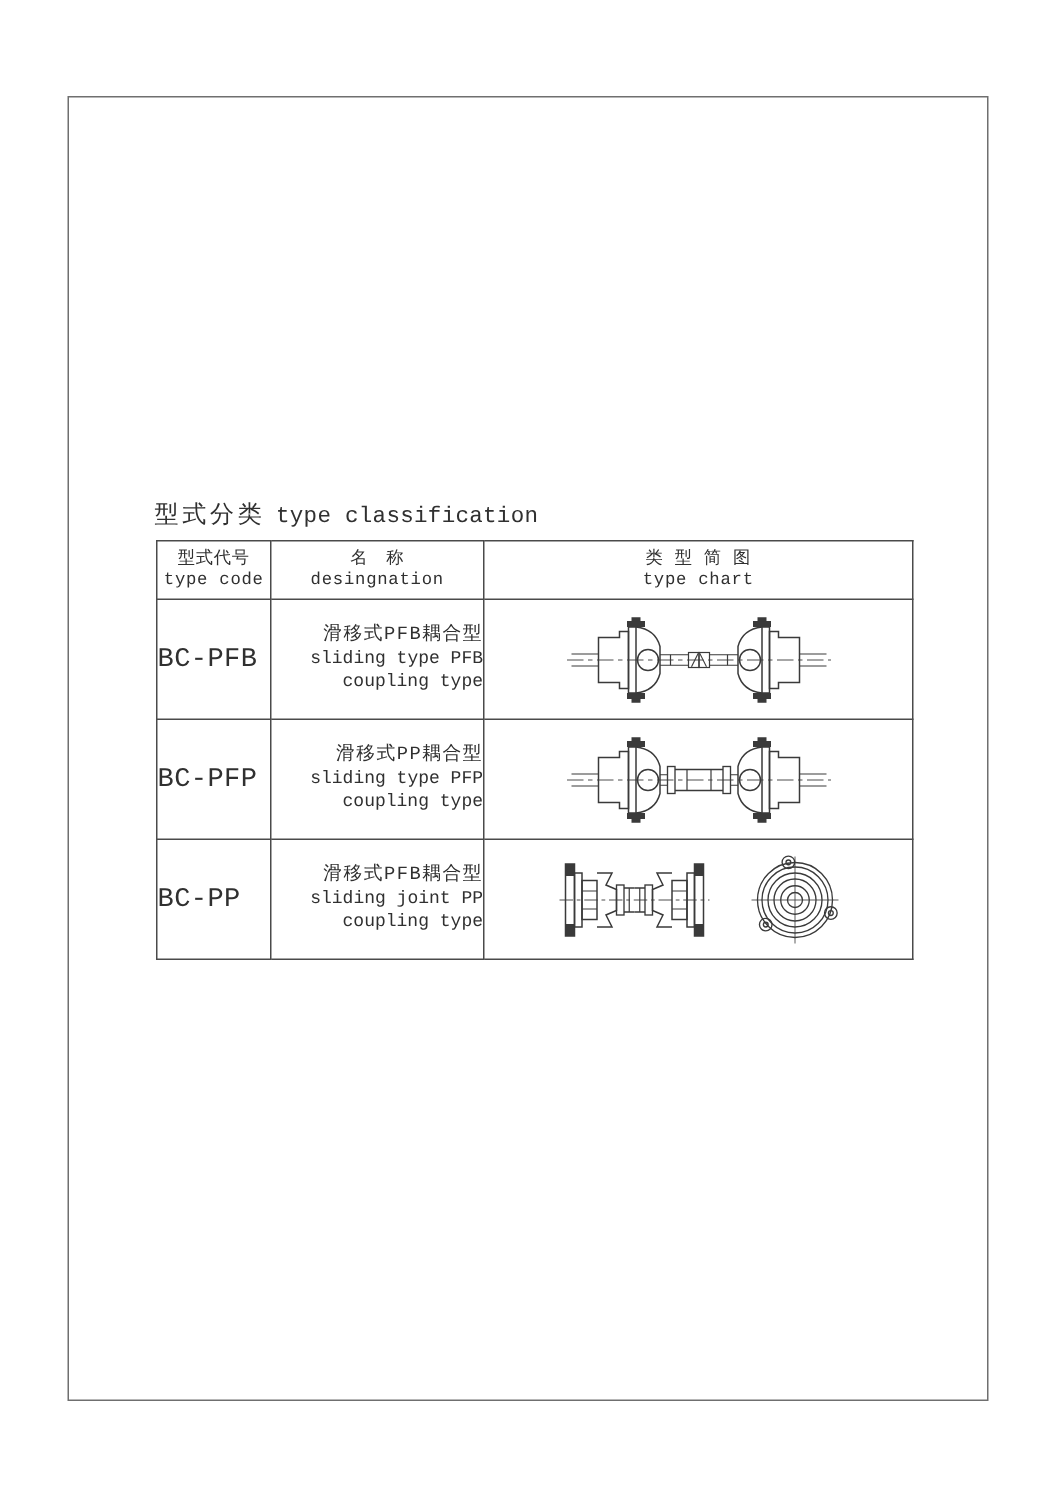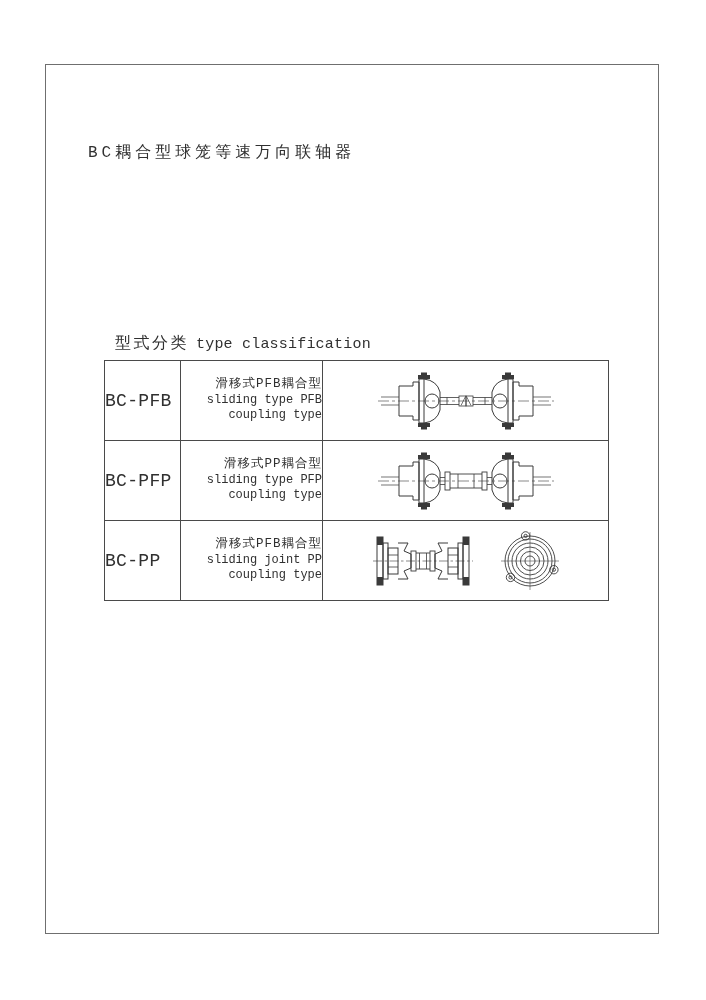--- a/index.html
+++ b/index.html
@@ -16,21 +16,21 @@
     border:1.5px solid #6f6f6f;
     background:#ffffff;
   }
   .title-block {
     position:absolute; left:88px; top:141px;
     line-height:24.5px; white-space:nowrap;
   }
   .title-zh { font-size:16px; letter-spacing:4px; }
   .title-en { font-size:15px; letter-spacing:0.2px; }
   .section-heading {
-    position:absolute; left:115px; top:333px;
+    position:absolute; left:103px; top:333px;
     font-size:16px; white-space:nowrap;text-align:right;
   }
   .section-heading .zh { letter-spacing:2.5px; }
   .section-heading .en { font-size:15px; margin-left:7px; letter-spacing:0.2px; }
   table.cls {
     position:absolute; left:104px; top:360px;
     width:504px; border-collapse:collapse; table-layout:fixed;
   }
   table.cls td {
     border:1px solid #4a4a4a; vertical-align:middle;
@@ -46,34 +46,53 @@
   .chart-cell { text-align:center; }
   .chart-wrap { display:flex; align-items:center; justify-content:center; gap:26px; }
   svg.drawing { display:block; }
 </style>
 </head>
 <body>
 
 <div class="frame"></div>
 
 <div class="title-block">
-  <div class="title-zh">BC耦合型球笼等速万向联轴器</div>
 </div>
 
 <div class="section-heading">
   <span class="zh">型式分类</span><span class="en">type classification</span>
 </div>
 
 <table class="cls">
   <colgroup>
       <col class="c1">
       <col class="c2">
       <col class="c3">
     </colgroup>
   <tbody>
+      <tr class="hdr">
+    <td>
+      <div class="hcell">
+        <div>型式代号</div>
+        <div>type code</div>
+      </div>
+    </td>
+    <td>
+      <div class="hcell">
+        <div>名　称</div>
+        <div>desingnation</div>
+      </div>
+    </td>
+    <td>
+      <div class="hcell">
+        <div>类 型 简 图</div>
+        <div>type chart</div>
+      </div>
+    </td>
+  </tr>
 
   <tr class="row">
     <td class="code-cell">BC-PFB</td>
     <td class="desig-cell">
       <div class="desig-zh">滑移式PFB耦合型</div>
       <div>sliding type PFB</div>
       <div>coupling type</div>
     </td>
     <td class="chart-cell">
       <div class="chart-wrap">

